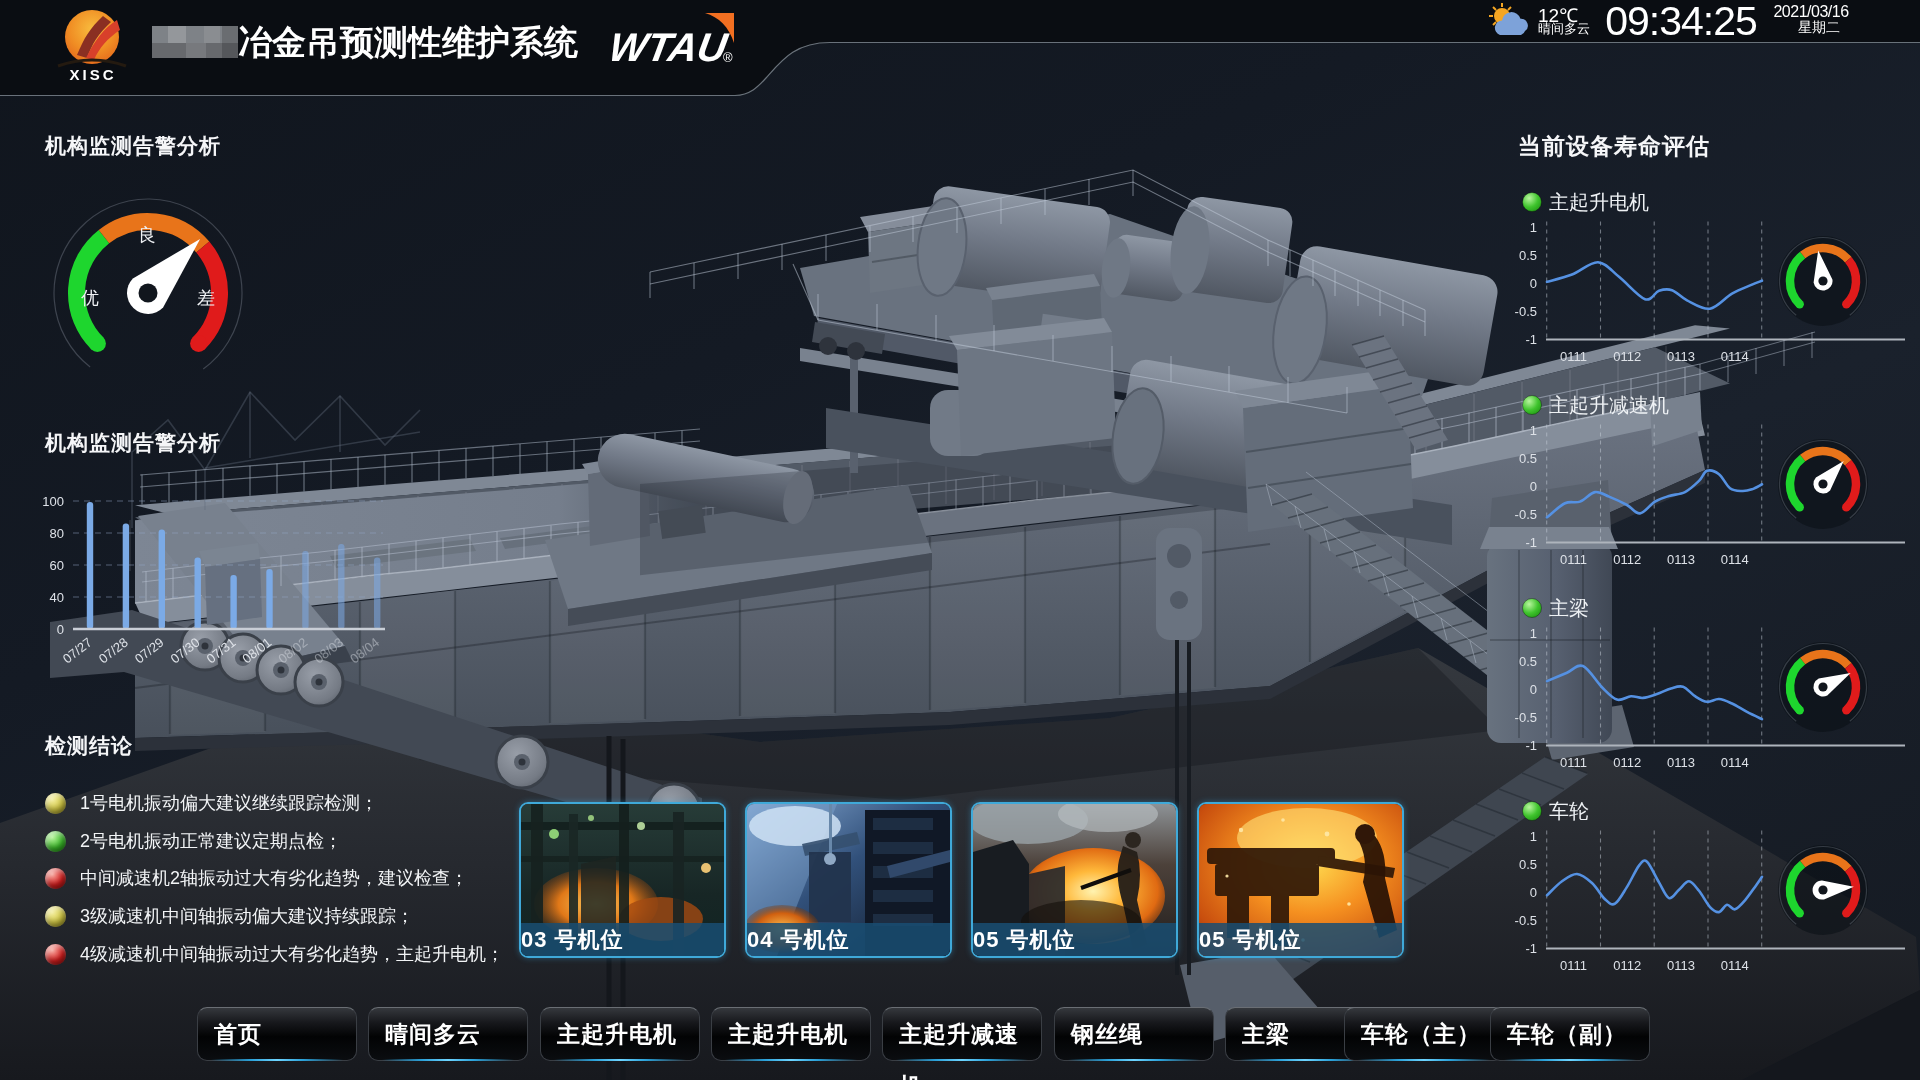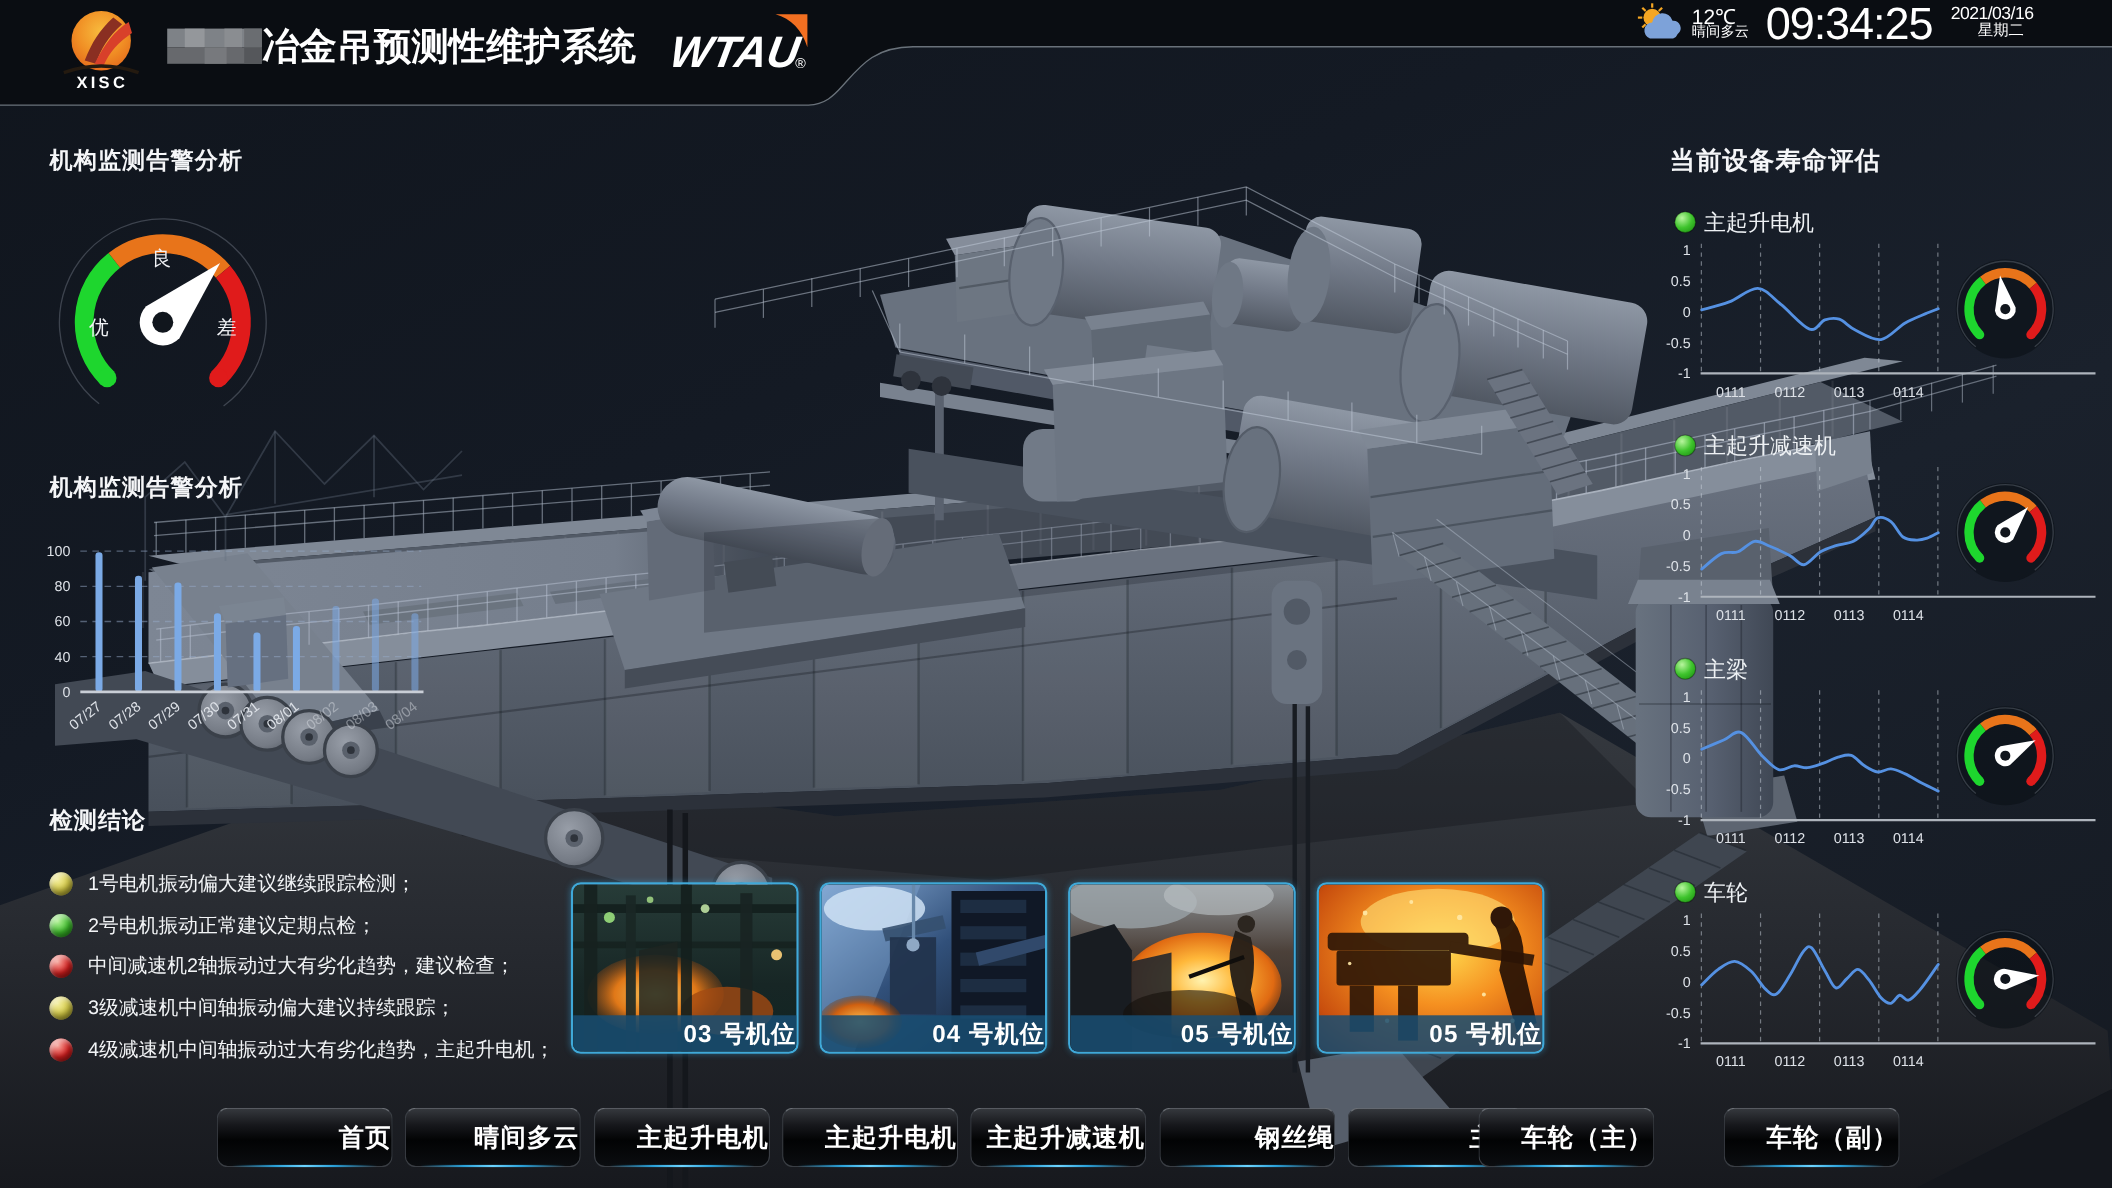--- a/index.html
+++ b/index.html
@@ -14,28 +14,28 @@
   .gaugeTxt { font-size:18px; fill:#f0f2f5; font-family:"Liberation Sans",sans-serif; }
   .crow { position:absolute; left:45px; width:460px; height:24px; white-space:nowrap; }
   .ball { display:inline-block; width:21px; height:21px; border-radius:50%; vertical-align:middle; margin-right:14px; box-shadow:inset -2px -4px 6px rgba(0,0,0,0.45), inset 2px 3px 4px rgba(255,255,255,0.55); }
   .ball-yellow { background:radial-gradient(circle at 35% 30%, #f2eda0, #d9ce45 55%, #9f9422); }
   .ball-green  { background:radial-gradient(circle at 35% 30%, #b5f09a, #3ec22c 55%, #1f8f14); }
   .ball-red    { background:radial-gradient(circle at 35% 30%, #f4a9a0, #dd2020 55%, #9c0f0f); }
   .ctxt { color:#f2f4f6; font-size:18px; vertical-align:middle; }
   .navBtn { position:absolute; top:1007px; width:160px; height:54px; border-radius:10px;
     background:linear-gradient(#35383d 0%, #17181c 28%, #020304 55%, #0b0d10 100%);
     border:1px solid #3a3e44; border-top-color:#6a6e74; color:#ffffff; font-weight:bold;
-    font-size:23px; text-align:right; line-height:52px; letter-spacing:1px; }
+    font-size:23px; text-align:left; line-height:52px; letter-spacing:1px;padding-left:16px; }
   .navBtn::after { content:""; position:absolute; left:8%; right:8%; bottom:-1px; height:2px;
     background:linear-gradient(90deg, rgba(42,160,216,0), #2aa0d8 30%, #6ed4ff 50%, #2aa0d8 70%, rgba(42,160,216,0)); }
   .card { position:absolute; top:802px; width:207px; height:156px; border-radius:9px;
     border:2px solid #3fa9d9; overflow:hidden; box-shadow:0 0 6px rgba(60,175,230,0.4); }
   .card svg { display:block; }
   .cardCap { position:absolute; left:0; right:0; bottom:0; height:33px; background:rgba(25,78,114,0.85);
-    color:#fff; font-weight:bold; font-size:22px; text-align:right; line-height:33px; letter-spacing:1px; }
+    color:#fff; font-weight:bold; font-size:22px; text-align:left; line-height:33px; letter-spacing:1px; }
 </style>
 </head>
 <body>
 <div id="stage">
 
 <svg id="scene" width="1920" height="1080" viewBox="0 0 1920 1080">
 <defs>
   <linearGradient id="webGrad" x1="0" y1="0" x2="0" y2="1">
     <stop offset="0" stop-color="#6a7280"></stop>
           <stop offset="1" stop-color="#48505b"></stop>
@@ -979,15 +979,15 @@
 <div class="navBtn" style="left:711px">主起升电机</div>
 
 <div class="navBtn" style="left:882px">主起升减速机</div>
 
 <div class="navBtn" style="left:1054px">钢丝绳</div>
 
 <div class="navBtn" style="left:1225px">主梁</div>
 
 <div class="navBtn" style="left:1344px">车轮（主）</div>
 
-<div class="navBtn" style="left:1567px">车轮（副）</div>
+<div class="navBtn" style="left:1490px">车轮（副）</div>
 
 </div>
 
 </body></html>

